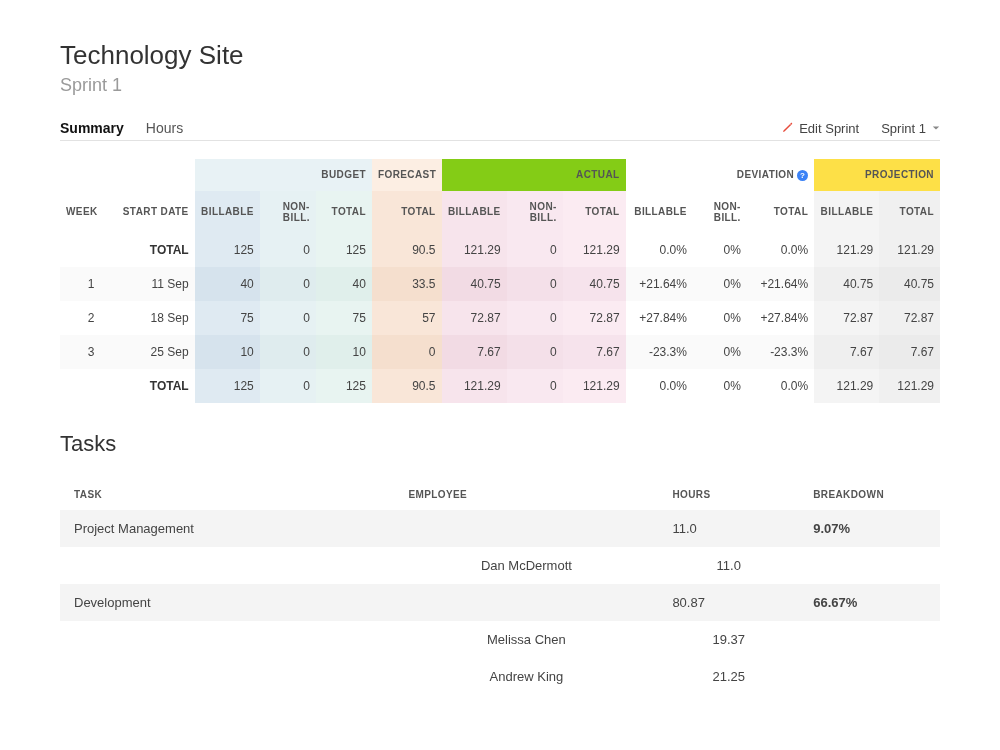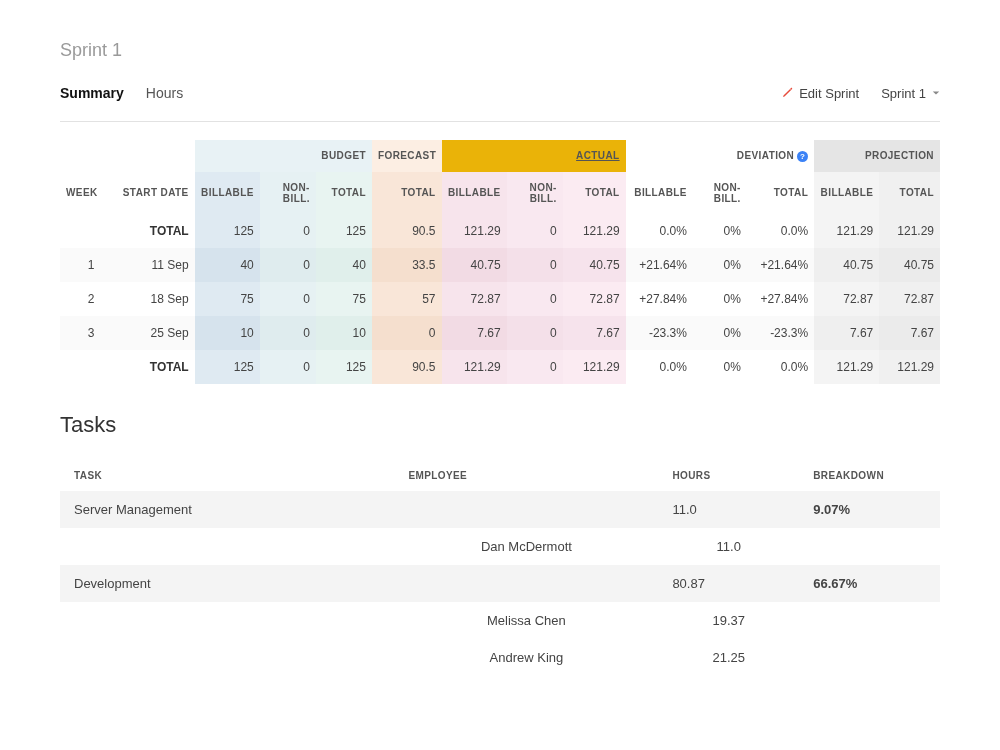--- a/index.html
+++ b/index.html
@@ -1,38 +1,38 @@
 <!DOCTYPE html>
 <html><head>
 <meta charset="utf-8">
 <style>
 * { box-sizing: border-box; margin: 0; padding: 0; }
 body { font-family: -apple-system, BlinkMacSystemFont, "Segoe UI", Helvetica, Arial, sans-serif; color: #333; background: #fff; }
 .page { width: 1000px; margin: 0 auto; padding: 40px 60px 30px 60px; }
 .title { font-size: 26px; font-weight: 400; color: #333; margin-bottom: 4px; }
 .subtitle { font-size: 18px; font-weight: 400; color: #9a9a9a; margin-bottom: 24px; }
-.topbar { display: flex; align-items: center; border-bottom: 1px solid #e2e2e2; padding-bottom: 20px; margin-bottom: 18px; }
+.topbar { display: flex; align-items: center; border-bottom: 1px solid #e2e2e2; padding-bottom: 4px; margin-bottom: 18px; }
 .tabs { display: flex; gap: 22px; font-size: 14px; }
 .tab { color: #555; cursor: pointer; }
 .tab.active { color: #111; font-weight: 600; }
 .spacer { flex: 1; }
 .edit-sprint { display: flex; align-items: center; gap: 6px; font-size: 13px; color: #444; cursor: pointer; margin-right: 22px; }
 .pencil { width: 12px; height: 12px; }
 .sprint-select { display: flex; align-items: center; gap: 6px; font-size: 13px; color: #444; cursor: pointer; }
 .caret { width: 8px; height: 8px; }
 
 table.main { width: 100%; border-collapse: collapse; font-size: 12px; table-layout: fixed; }
 table.main th, table.main td { text-align: right; padding: 10px 6px; }
 table.main th { font-size: 10px; font-weight: 600; letter-spacing: 0.4px; color: #555; text-transform: uppercase; }
 
 .group-header th { font-size: 10px; font-weight: 600; color: #444; text-align: center; padding: 10px 6px; }
 .bg-budget { background: #e8f2f5; }
 .bg-forecast { background: #fceee3; }
-.bg-actual { background: #eab308; text-decoration: underline; }
-.bg-projection { background: #e5e5e5; }
+.bg-actual { background: #84cc16; }
+.bg-projection { background: #fde047; }
 
 .col-week { width: 40px; text-align: left; }
 .col-date { width: 90px; text-align: right; }
 td.col-date { font-size: 12px; }
 
 .budget-b { background: #dfeaf2; }
 .budget-n { background: #e6f1f3; }
 .budget-t { background: #e8f4f1; }
 .forecast-t { background: #f9e6d8; }
 .actual-b { background: #f7e4ec; }
@@ -65,20 +65,21 @@
 .t-emp { width: 30%; }
 .t-hours { width: 16%; }
 .t-break { width: 16%; font-weight: bold; }
 tr.task-group { background: #f4f4f4; }
 tr.task-emp td { font-size: 13px; text-align: center; }
 </style>
 </head>
 <body>
 
 <div class="page">
+  <h1 class="title">Technology Site</h1>
   <div class="subtitle">Sprint 1</div>
 
   <div class="topbar">
     <div class="tabs">
       <div class="tab active">Summary</div>
       <div class="tab">Hours</div>
     </div>
     <div class="spacer"></div>
     <div class="edit-sprint">
       <svg class="pencil" viewBox="0 0 16 16">
@@ -229,21 +230,21 @@
     <thead>
       <tr>
         <th class="t-task">TASK</th>
         <th class="t-emp">EMPLOYEE</th>
         <th class="t-hours">HOURS</th>
         <th class="t-break">BREAKDOWN</th>
       </tr>
     </thead>
     <tbody id="tasks-tbody">
         <tr class="task-group">
-          <td class="t-task">Server Management</td>
+          <td class="t-task">Project Management</td>
           <td class="t-emp"></td>
           <td class="t-hours">11.0</td>
           <td class="t-break">9.07%</td>
         </tr>
         <tr class="task-emp">
           <td class="t-task"></td>
           <td class="t-emp">Dan McDermott</td>
           <td class="t-hours">11.0</td>
           <td class="t-break"></td>
         </tr>

